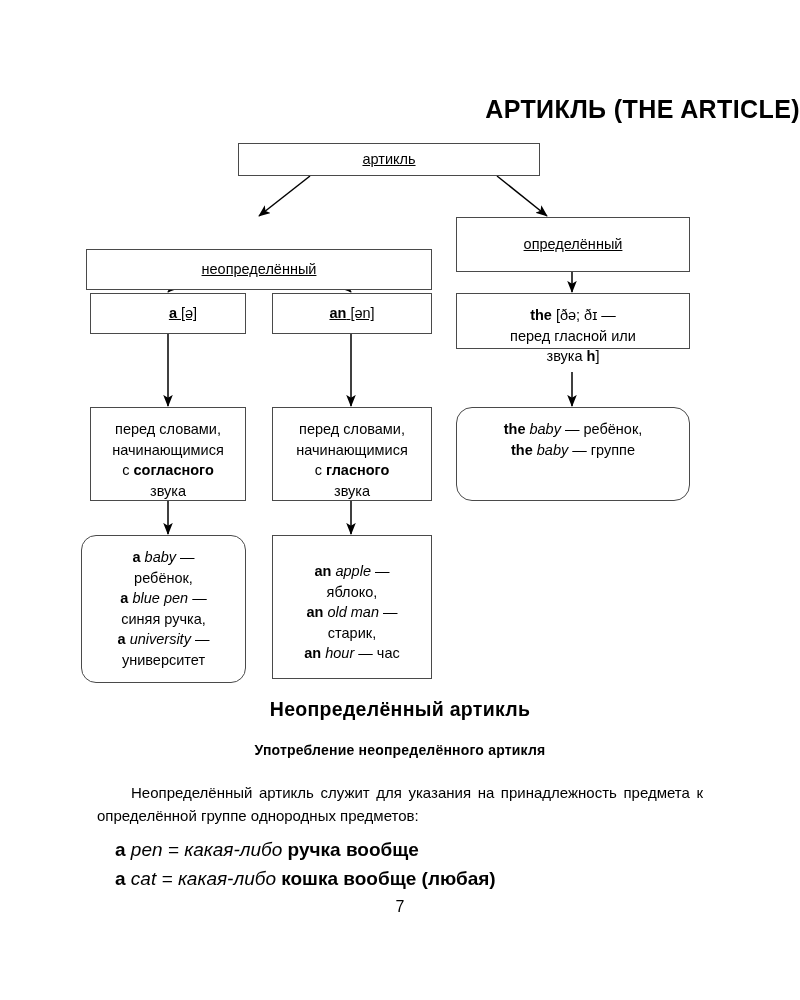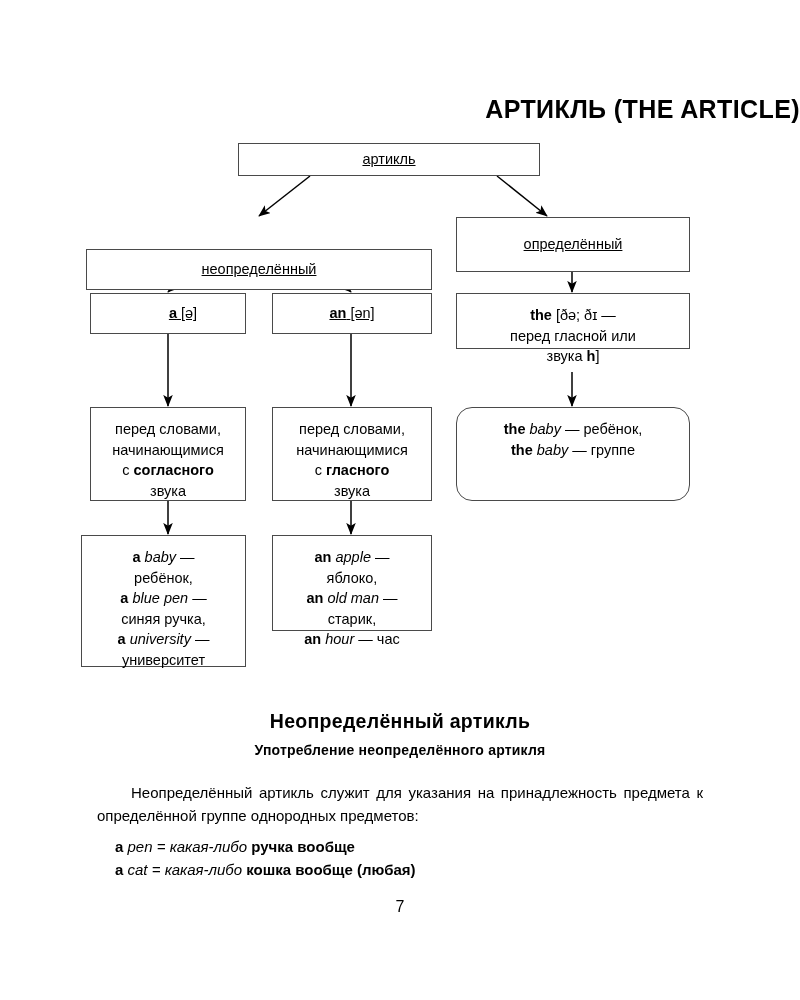--- a/index.html
+++ b/index.html
@@ -69,21 +69,20 @@
     position: absolute;
     left: 0;
     width: 800px;
     text-align: center;
     font-weight: bold;
   }
   .h-main {
     top: 698px;
     font-size: 19.5px;
     letter-spacing: 0.3px;
-    margin-top: 12px;
   }
   .h-sub {
     top: 742px;
     font-size: 14px;
     letter-spacing: 0.2px;
   }
 
   .body-par {
     position: absolute;
     left: 97px;
@@ -92,21 +91,21 @@
     font-size: 15px;
     line-height: 1.5;
     text-align: justify;
     text-indent: 34px;
   }
 
   .examples {
     position: absolute;
     left: 115px;
     top: 836px;
-    font-size: 15px;
+    font-size: 19px;
     line-height: 1.52;
   }
 
   .page-number {
     position: absolute;
     left: 0;
     top: 898px;
     width: 800px;
     text-align: center;
     font-size: 16px;
@@ -199,32 +198,32 @@
     </div>
   </div>
 
   <div class="dbox vtop" style="left:456px; top:407px; width:234px; height:94px;border-radius:16px;">
     <div class="inner pad-top">
       <div><b>the</b> <i>baby</i><span> — </span><span>ребёнок,</span></div>
       <div><b>the</b> <i>baby</i><span> — </span><span>группе</span></div>
     </div>
   </div>
 
-  <div class="dbox vtop" style="left:81px; top:535px; width:165px; height:132px;">
+  <div class="dbox vtop" style="left:81px; top:535px; width:165px; height:148px;border-radius:15px;">
     <div class="inner pad-top">
       <div><b>a</b> <i>baby</i><span> —</span></div>
       <div>ребёнок,</div>
       <div><b>a</b> <i>blue pen</i><span> —</span></div>
       <div>синяя ручка,</div>
       <div><b>a</b> <i>university</i><span> —</span></div>
       <div>университет</div>
     </div>
   </div>
 
-  <div class="dbox vtop" style="left:272px; top:535px; width:160px; height:96px;">
+  <div class="dbox vtop" style="left:272px; top:535px; width:160px; height:144px;align-items:center;">
     <div class="inner pad-top">
       <div><b>an</b> <i>apple</i><span> —</span></div>
       <div>яблоко,</div>
       <div><b>an</b> <i>old man</i><span> —</span></div>
       <div>старик,</div>
       <div><b>an</b> <i>hour</i><span> — </span><span>час</span></div>
     </div>
   </div>
 
   <div class="h-section h-main">Неопределённый артикль</div>

